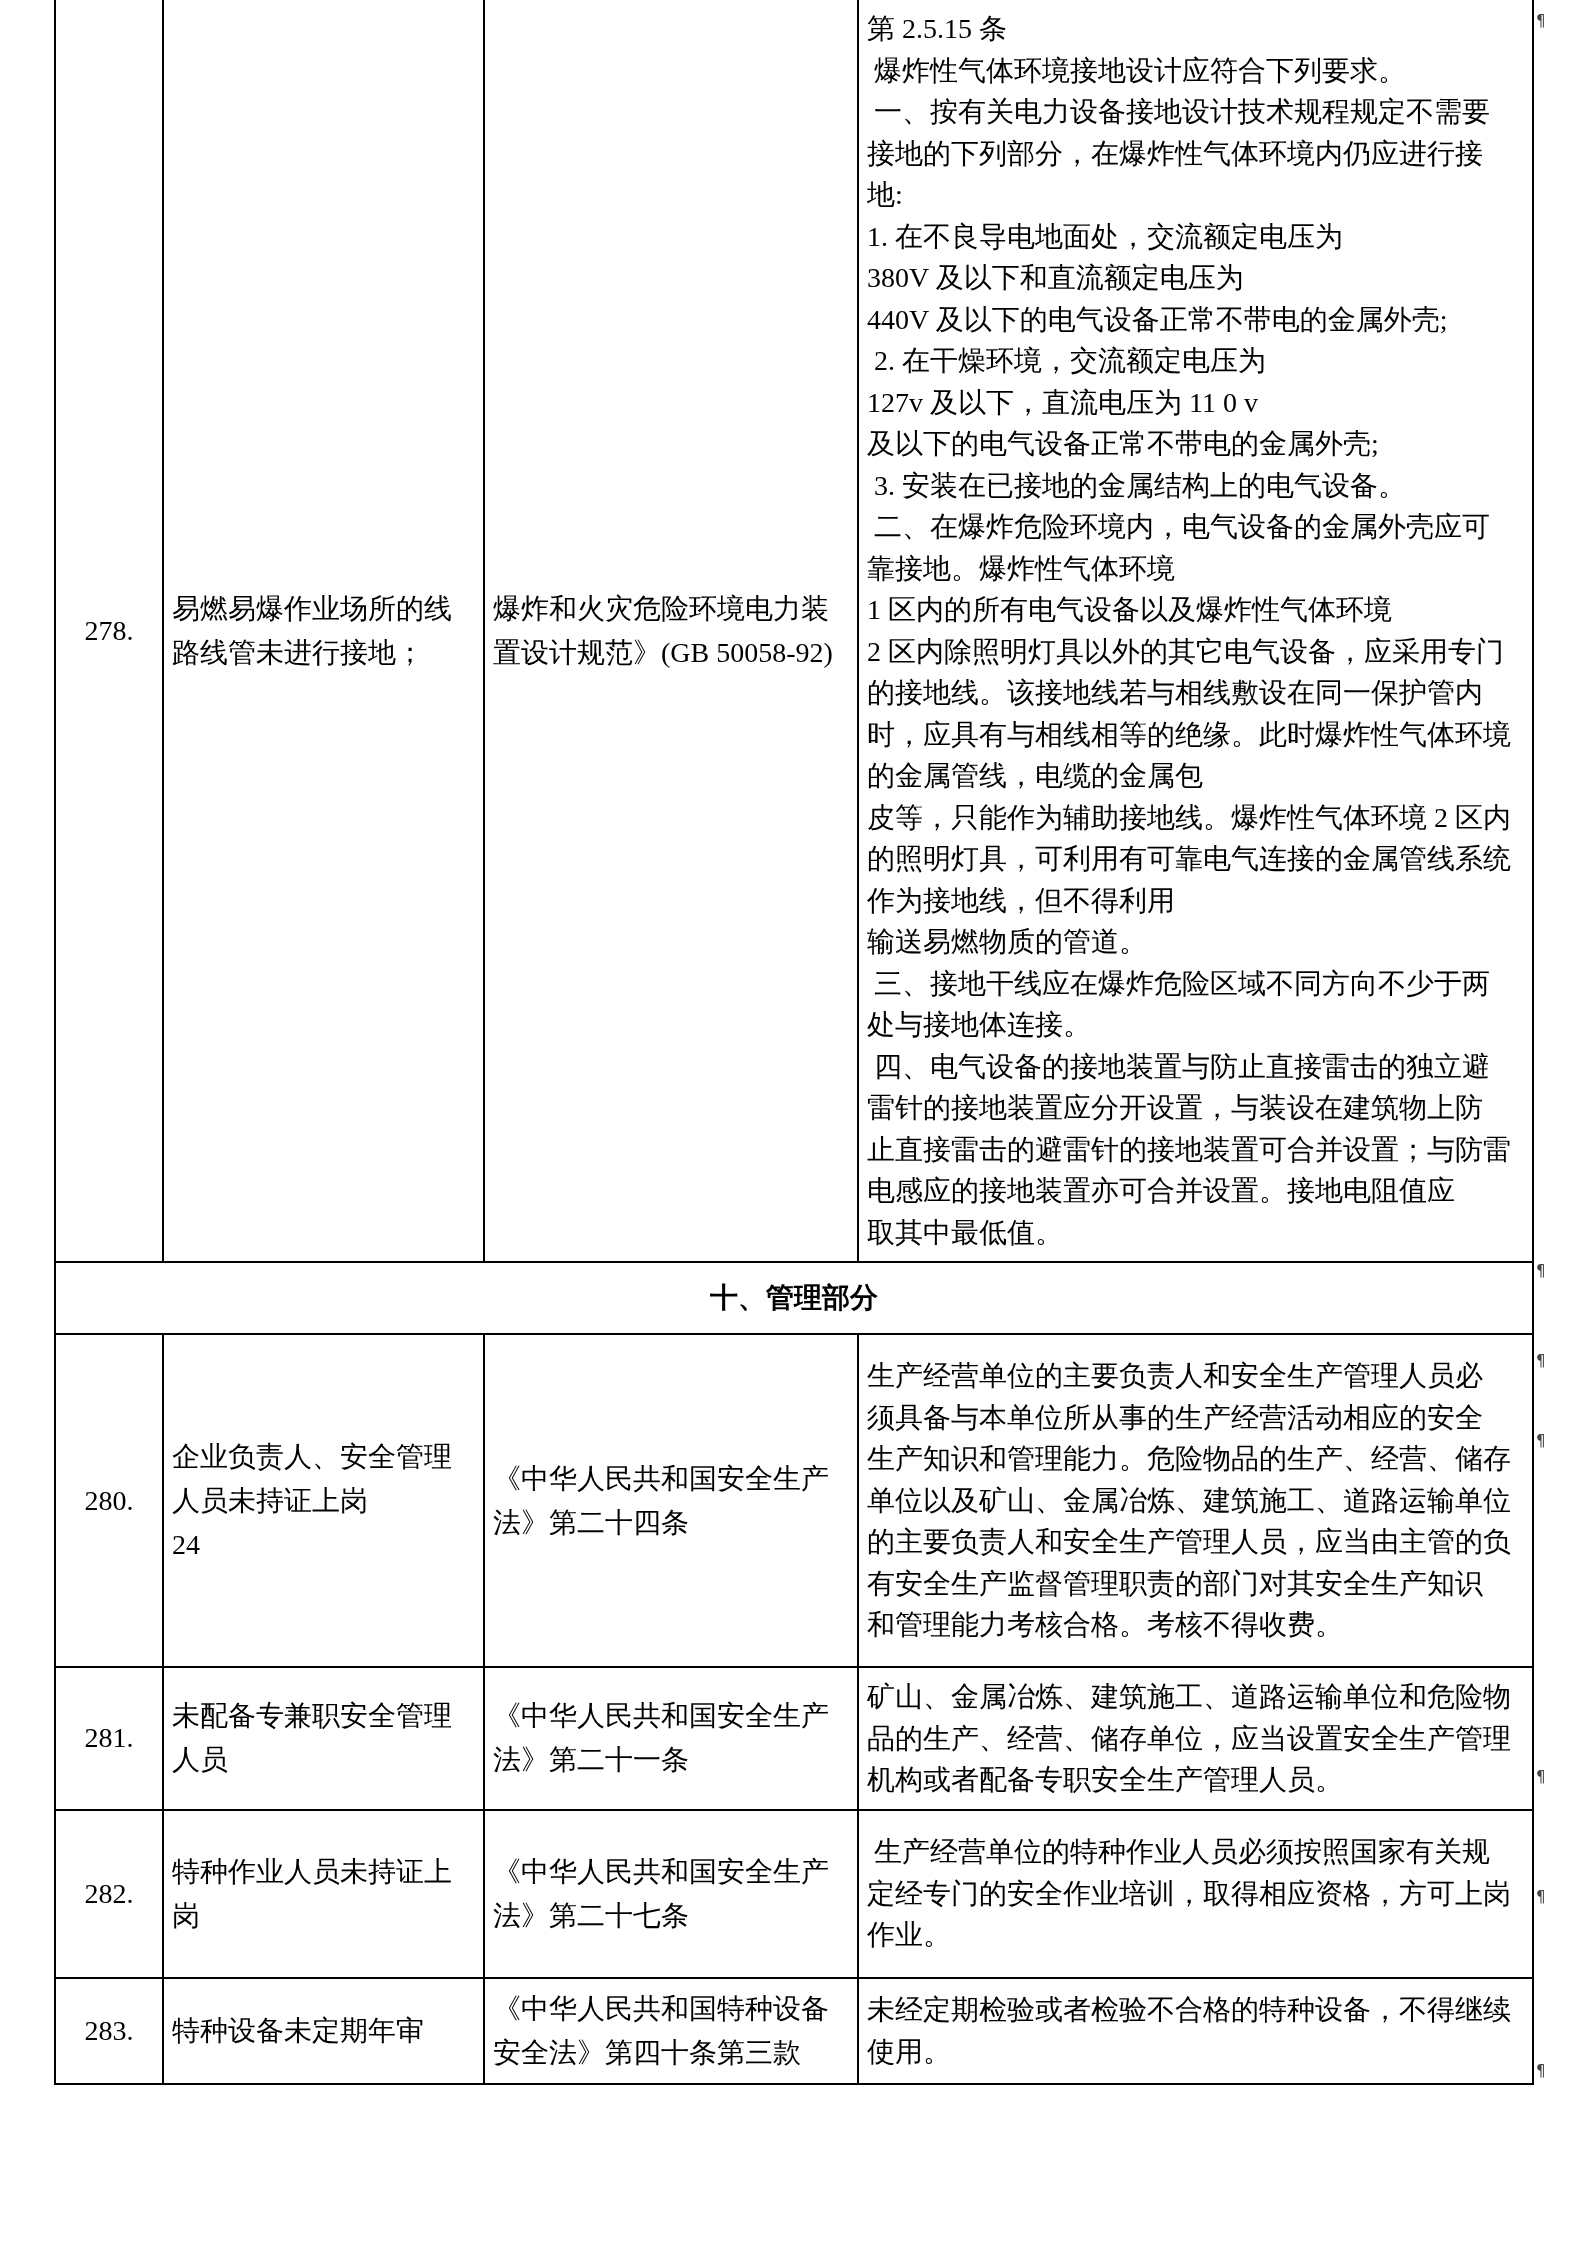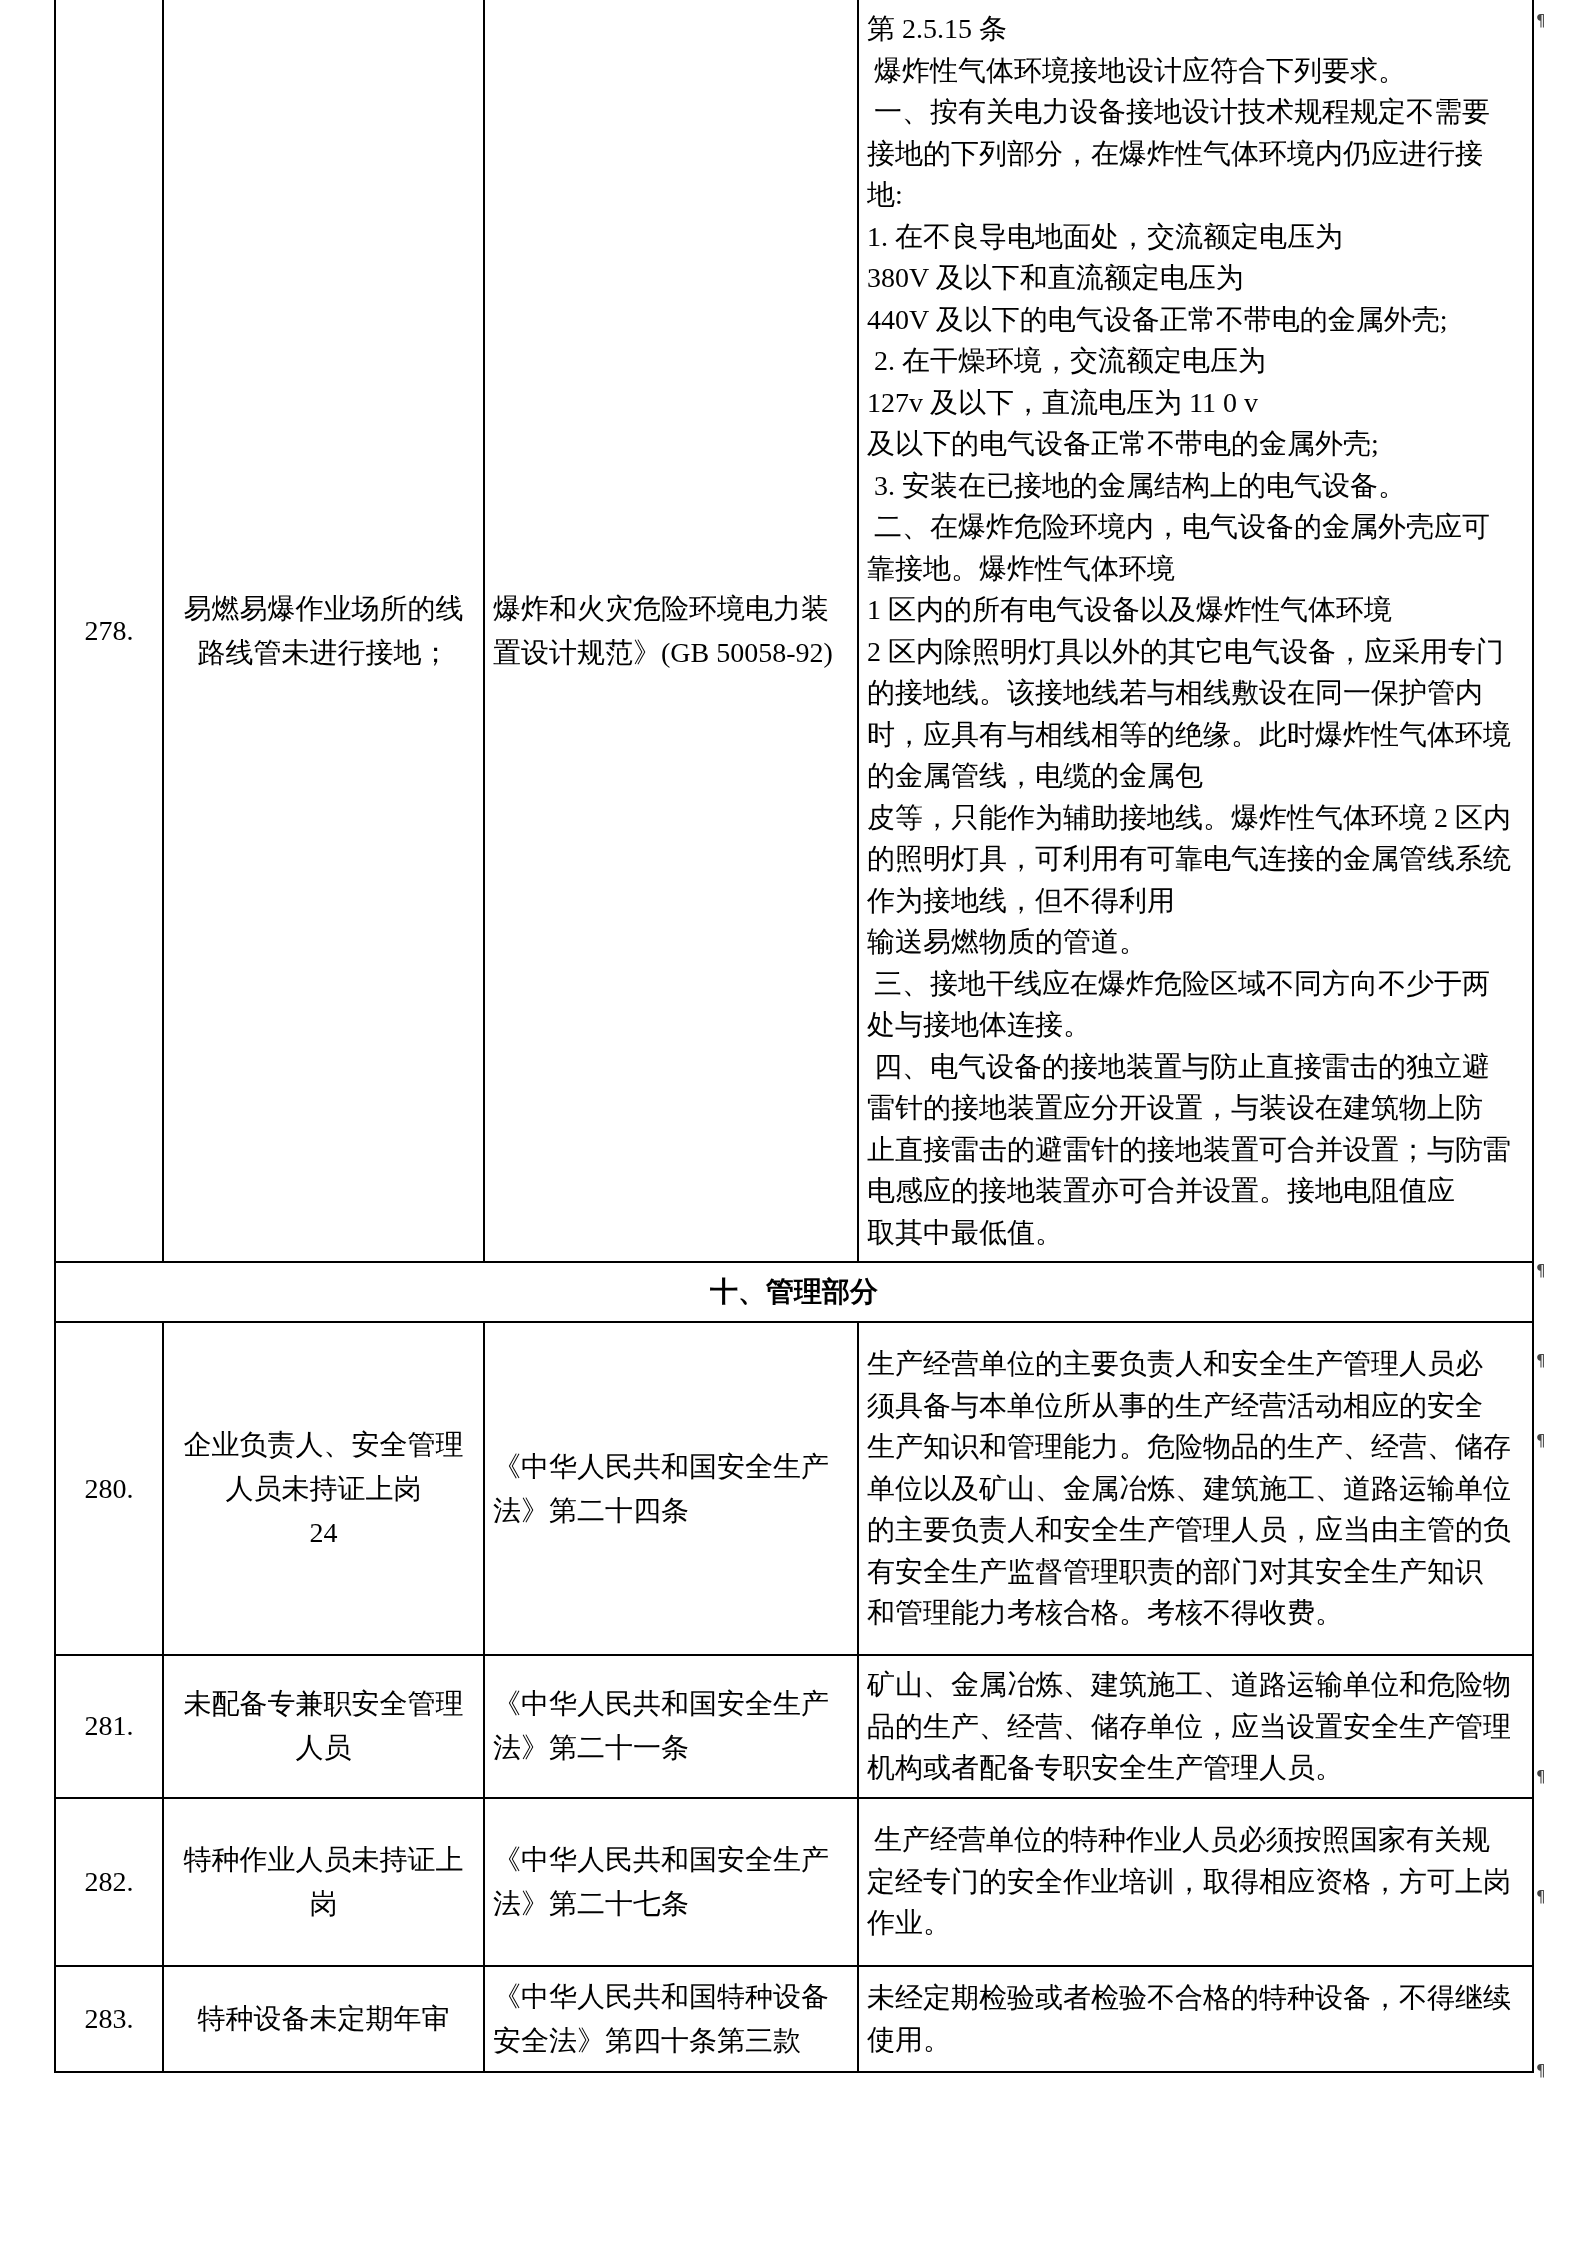--- a/index.html
+++ b/index.html
@@ -16,21 +16,21 @@
     font-size:28px;
     vertical-align:middle;
     padding:8px;
     overflow:hidden;
   }
   tr.row-first td{border-top:none;}
   td.no-cell{
     text-align:center;font-size:29px;line-height:42px;
   }
   td.issue-cell{
-    white-space:pre-wrap;line-height:44px;padding:0 8px 0 17px;text-align:center;
+    white-space:pre-wrap;line-height:44px;padding:0 8px 0 17px;
   }
   td.basis-cell{
     white-space:pre-wrap;line-height:44px;padding:0 6px 0 14px;margin-left:44px;
   }
   td.detail-cell{
     white-space:pre-wrap;line-height:41.5px;padding:5px 8px 0 10px;
     vertical-align:top;
   }
   td.section-cell{
     text-align:center;font-weight:bold;font-size:30px;
@@ -86,21 +86,21 @@
  三、接地干线应在爆炸危险区域不同方向不少于两
 处与接地体连接。
  四、电气设备的接地装置与防止直接雷击的独立避
 雷针的接地装置应分开设置，与装设在建筑物上防
 止直接雷击的避雷针的接地装置可合并设置；与防雷
 电感应的接地装置亦可合并设置。接地电阻值应
 取其中最低值。</td>
     </tr>
 
 
-    <tr style="height:60px">
+    <tr style="height:72px">
       <td class="section-cell" colspan="4">十、管理部分</td>
     </tr>
 
     <tr style="height:333px">
       <td class="no-cell">280.</td>
       <td class="issue-cell">企业负责人、安全管理
 人员未持证上岗
 24</td>
       <td class="basis-cell">《中华人民共和国安全生产
 法》第二十四条</td>

